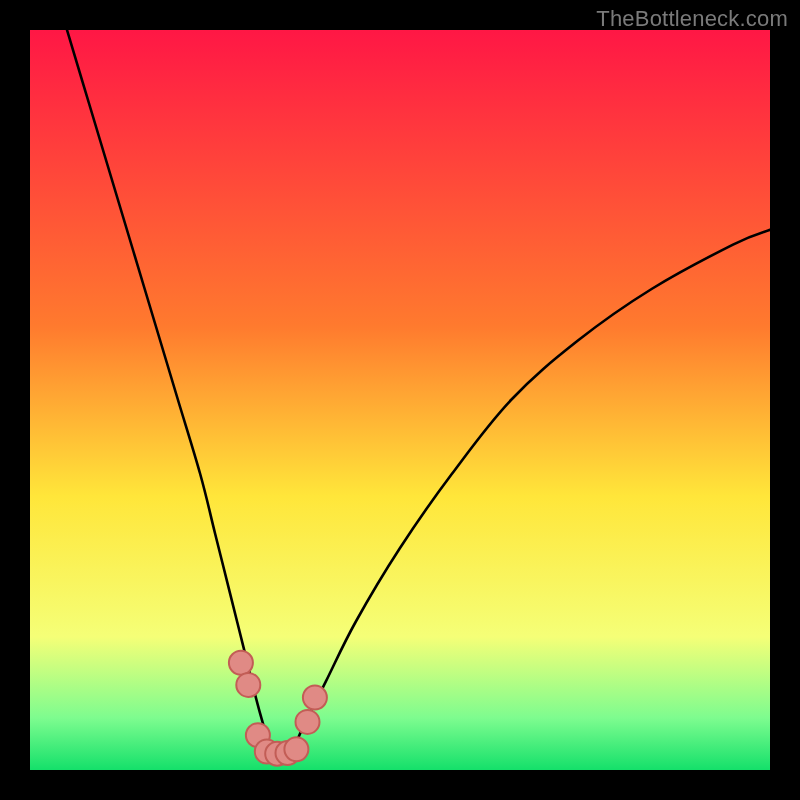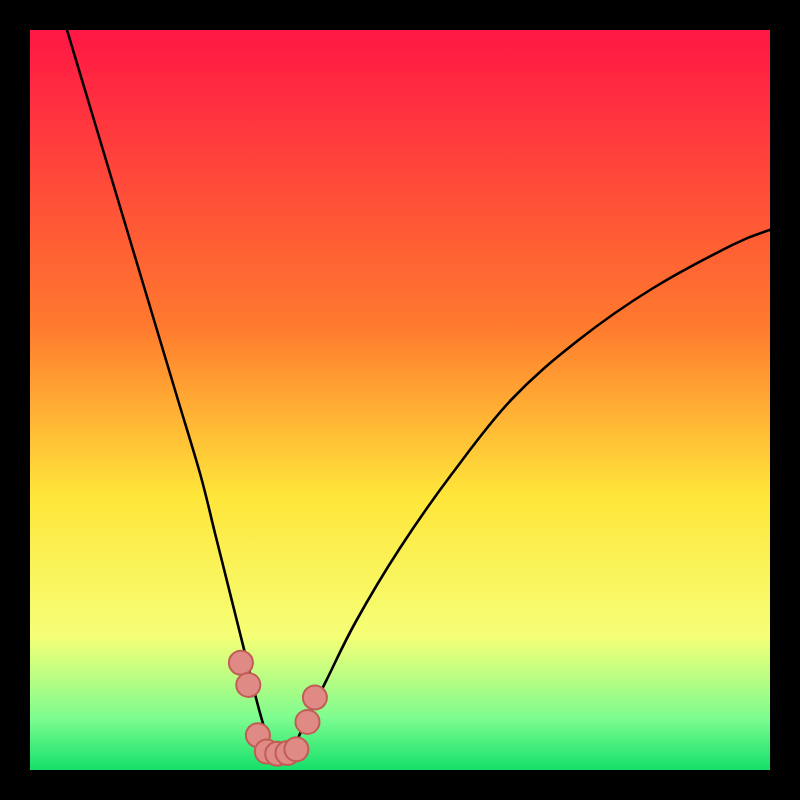--- a/index.html
+++ b/index.html
@@ -38,20 +38,21 @@
     z-index: 30;
     user-select: none;
   }
   svg { display: block; }
 </style>
 </head>
 <body>
 
 <div class="frame">
 
+  <div class="watermark">TheBottleneck.com</div>
 
   <div class="plot-area">
     <svg id="chart-svg" width="740" height="740" viewBox="0 0 740 740">
       <defs>
         <linearGradient id="bg-grad" x1="0" y1="0" x2="0" y2="1">
           <stop id="g0" offset="0%" stop-color="#ff1745"></stop>
           <stop id="g1" offset="40%" stop-color="#ff7a2e"></stop>
           <stop id="g2" offset="63%" stop-color="#ffe63a"></stop>
           <stop id="g3" offset="82%" stop-color="#f5ff77"></stop>
           <stop id="g4" offset="93%" stop-color="#7dfc8f"></stop>

